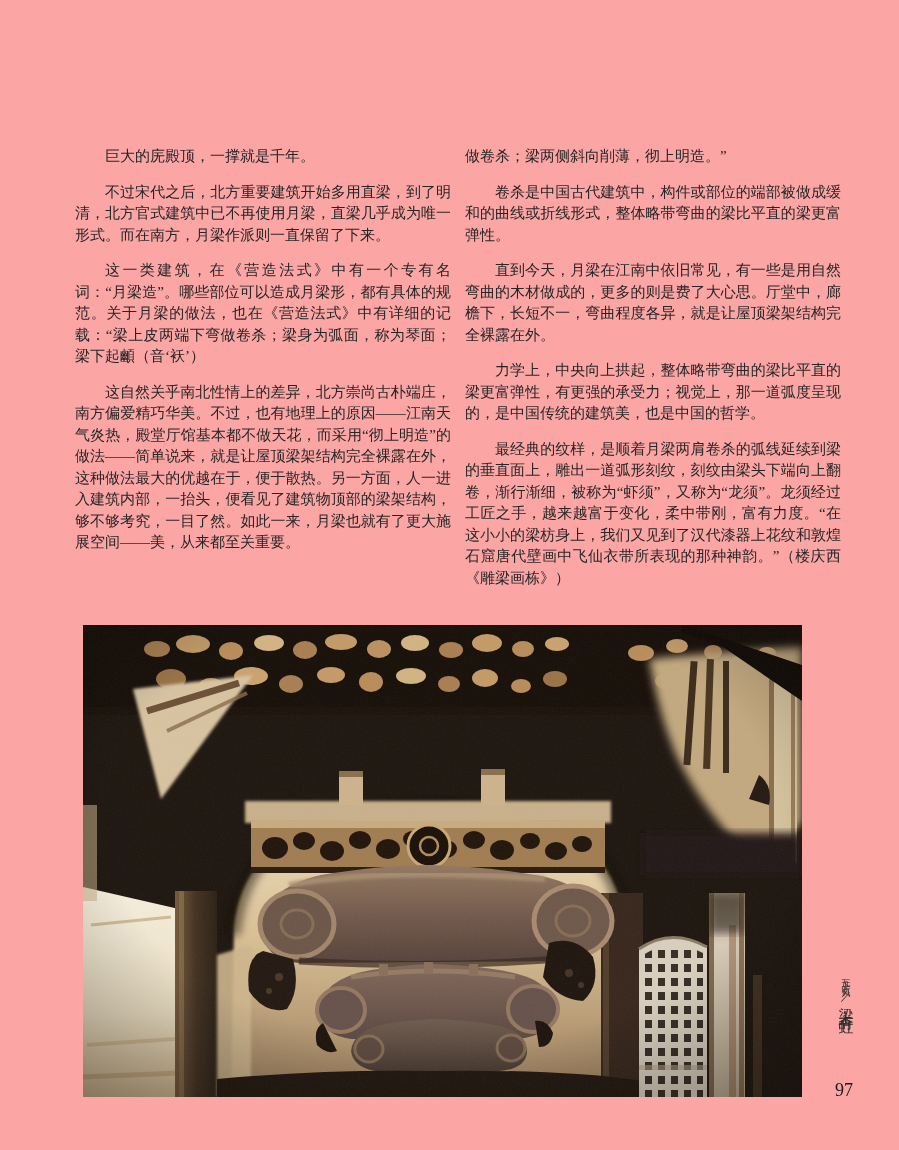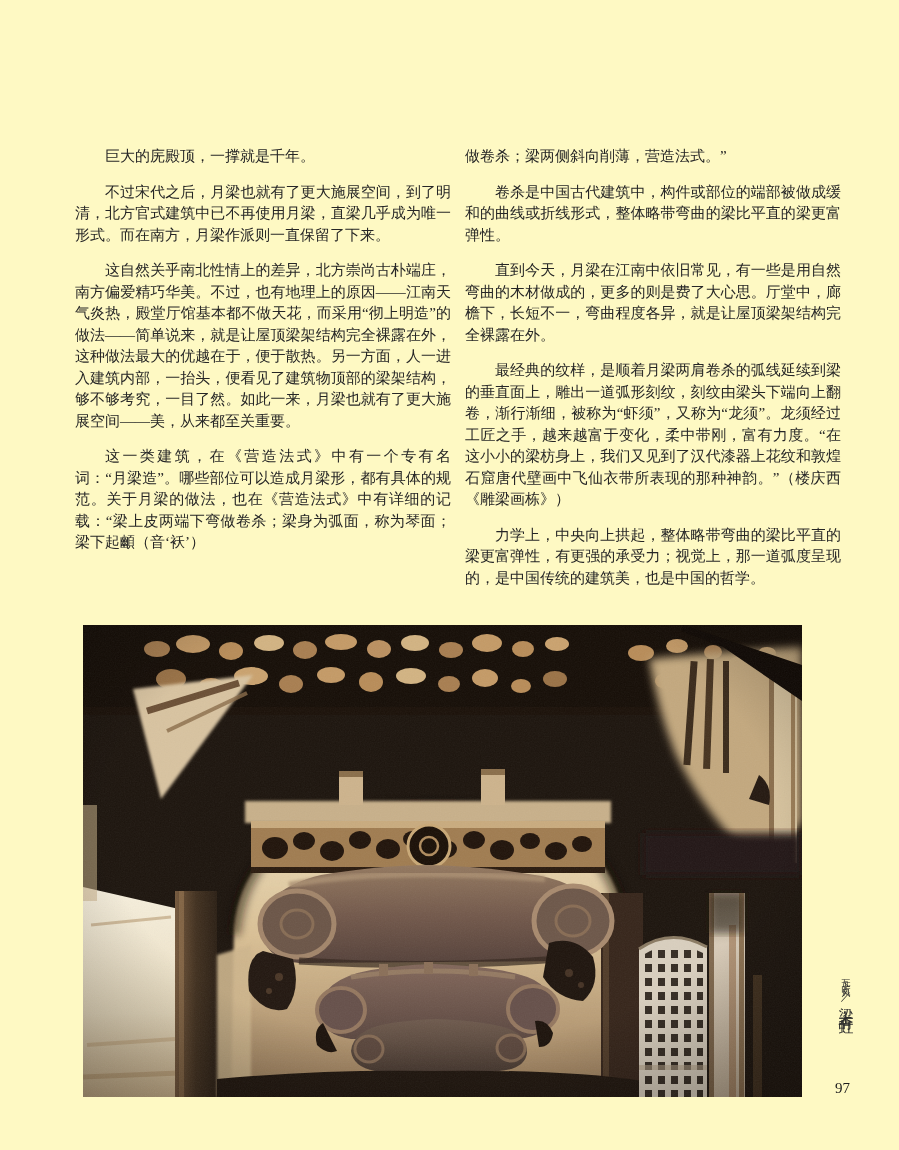--- a/index.html
+++ b/index.html
@@ -1,62 +1,62 @@
 <!DOCTYPE html>
 <html><head>
 <meta charset="utf-8">
 <style>
   html,body{margin:0;padding:0;}
   body{
     width:899px;height:1150px;position:relative;background:#ffffff;overflow:hidden;
     font-family:"Liberation Serif","DejaVu Serif",serif;
   }
-  .page{position:absolute;left:0;top:0;width:899px;height:1150px;background:#fef9c3;}
+  .page{position:absolute;left:0;top:0;width:899px;height:1150px;background:#fca5a5;}
   .col{
     position:absolute;width:376px;font-size:15px;line-height:21.5px;color:#262626;
     text-align:justify;letter-spacing:0;
   }
   .col-left{left:75px;top:146px;}
   .col-right{left:465px;top:146px;}
   .col p{margin:0 0 14px 0;text-indent:2em;}
   .col p.continuation{text-indent:0;}
   .photo{
     position:absolute;left:83px;top:625px;width:719px;height:472px;background:#1c140d;
   }
   .photo svg{display:block;width:719px;height:472px;}
   .running-title{
     position:absolute;left:838px;top:972px;writing-mode:vertical-rl;text-orientation:upright;
     color:#2b2b2b;line-height:1;
   }
   .rt-small{font-size:9px;letter-spacing:3px;}
   .rt-sep{font-size:11px;letter-spacing:0;}
   .rt-big{font-size:15px;letter-spacing:4px;}
   .page-number{
-    position:absolute;left:835px;top:1080px;font-size:15px;color:#1c1c1c;
+    position:absolute;left:835px;top:1080px;font-size:18px;color:#1c1c1c;
     font-family:"Liberation Serif","DejaVu Serif",serif;
   }
 </style>
 </head>
 <body>
 
 <div class="page">
 
   <div class="col col-left">
     <p>巨大的庑殿顶，一撑就是千年。</p>
-    <p>不过宋代之后，月梁也就有了更大施展空间，到了明清，北方官式建筑中已不再使用月梁，直梁几乎成为唯一形式。而在南方，月梁作派则一直保留了下来。</p>
+    <p>不过宋代之后，北方重要建筑开始多用直梁，到了明清，北方官式建筑中已不再使用月梁，直梁几乎成为唯一形式。而在南方，月梁作派则一直保留了下来。</p>
+    <p>这一类建筑，在《营造法式》中有一个专有名词：“月梁造”。哪些部位可以造成月梁形，都有具体的规范。关于月梁的做法，也在《营造法式》中有详细的记载：“梁上皮两端下弯做卷杀；梁身为弧面，称为琴面；梁下起䫜（音‘袄’）</p>
     <p>这自然关乎南北性情上的差异，北方崇尚古朴端庄，南方偏爱精巧华美。不过，也有地理上的原因——江南天气炎热，殿堂厅馆基本都不做天花，而采用“彻上明造”的做法——简单说来，就是让屋顶梁架结构完全裸露在外，这种做法最大的优越在于，便于散热。另一方面，人一进入建筑内部，一抬头，便看见了建筑物顶部的梁架结构，够不够考究，一目了然。如此一来，月梁也就有了更大施展空间——美，从来都至关重要。</p>
-    <p>这一类建筑，在《营造法式》中有一个专有名词：“月梁造”。哪些部位可以造成月梁形，都有具体的规范。关于月梁的做法，也在《营造法式》中有详细的记载：“梁上皮两端下弯做卷杀；梁身为弧面，称为琴面；梁下起䫜（音‘袄’）</p>
   </div>
 
   <div class="col col-right">
-    <p class="continuation">做卷杀；梁两侧斜向削薄，营造法式。”</p>
+    <p class="continuation">做卷杀；梁两侧斜向削薄，彻上明造。”</p>
     <p>卷杀是中国古代建筑中，构件或部位的端部被做成缓和的曲线或折线形式，整体略带弯曲的梁比平直的梁更富弹性。</p>
     <p>直到今天，月梁在江南中依旧常见，有一些是用自然弯曲的木材做成的，更多的则是费了大心思。厅堂中，廊檐下，长短不一，弯曲程度各异，就是让屋顶梁架结构完全裸露在外。</p>
+    <p>力学上，中央向上拱起，整体略带弯曲的梁比平直的梁更富弹性，有更强的承受力；视觉上，那一道弧度呈现的，是中国传统的建筑美，也是中国的哲学。</p>
     <p>最经典的纹样，是顺着月梁两肩卷杀的弧线延续到梁的垂直面上，雕出一道弧形刻纹，刻纹由梁头下端向上翻卷，渐行渐细，被称为“虾须”，又称为“龙须”。龙须经过工匠之手，越来越富于变化，柔中带刚，富有力度。“在这小小的梁枋身上，我们又见到了汉代漆器上花纹和敦煌石窟唐代壁画中飞仙衣带所表现的那种神韵。”（楼庆西《雕梁画栋》）</p>
-    <p>力学上，中央向上拱起，整体略带弯曲的梁比平直的梁更富弹性，有更强的承受力；视觉上，那一道弧度呈现的，是中国传统的建筑美，也是中国的哲学。</p>
   </div>
 
   <div class="photo">
     <svg viewBox="0 0 719 472" preserveAspectRatio="none" aria-hidden="true">
       <defs>
         <linearGradient id="gOpen" x1="0" y1="0" x2="0" y2="1">
           <stop offset="0" stop-color="#efe0bd"></stop>
           <stop offset="0.45" stop-color="#d9bf94"></stop>
           <stop offset="1" stop-color="#9a7c5a"></stop>
         </linearGradient>

